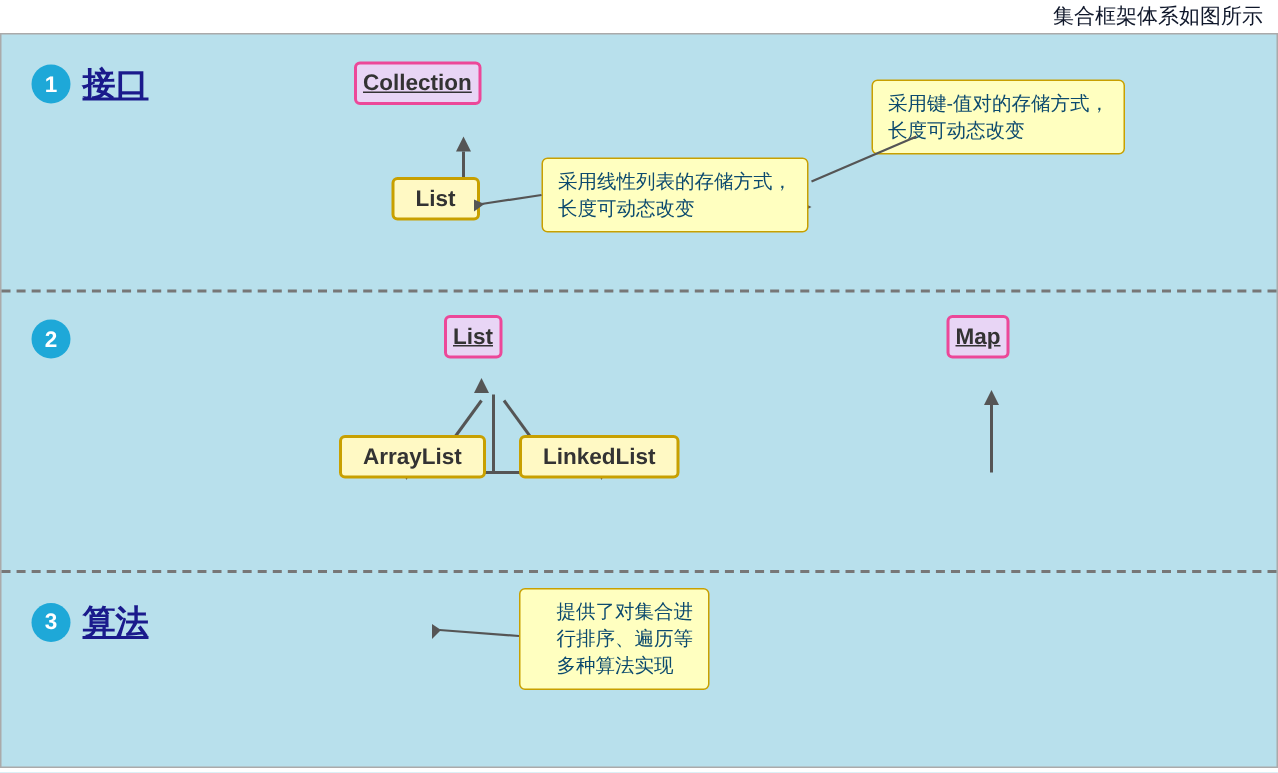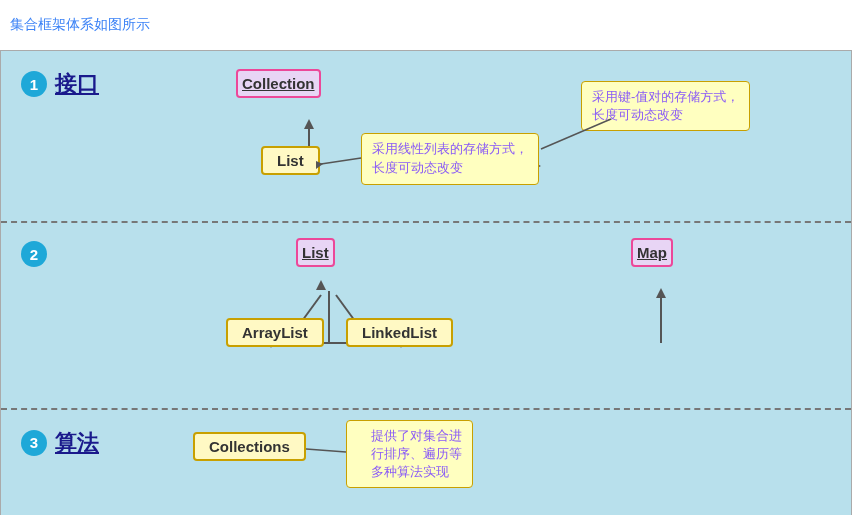--- a/index.html
+++ b/index.html
@@ -5,23 +5,24 @@
     * { box-sizing: border-box; margin: 0; padding: 0; }
     body {
       width: 852px;
       height: 515px;
       font-family: 'Microsoft YaHei', SimHei, Arial, sans-serif;
       background: #fff;
       overflow: hidden;
     }
     .page-title {
       font-size: 14px;
-      color: #3b82f6;
-      padding: 16px 10px;
+      color: #0f172a;
+      padding: 2px 10px;
       background: #fff;
+      text-align: right;
     }
     .main-container {
       width: 852px;
       height: 490px;
       background: #b8e0ec;
       border: 1px solid #aaa;
       position: relative;
       display: flex;
       flex-direction: column;
     }
@@ -91,21 +92,21 @@
       white-space: nowrap;
     }
 
     
     .tooltip-box {
       background: #ffffc0;
       border: 1.5px solid #c8a000;
       border-radius: 4px;
       padding: 6px 10px;
       font-size: 13px;
-      color: #8b5cf6;
+      color: #0c4a6e;
       line-height: 1.4;
       position: absolute;
       white-space: nowrap;
     }
   </style>
 </head>
 <body>
 
 <div class="page-title">
   <span>集合框架体系如图所示</span>
@@ -134,21 +135,21 @@
 
     <div class="box-yellow" style="left:260px; top:95px;">
       <span>List</span>
     </div>
 
     <div class="box" style="left:490px; top:95px;">
       <span>Map</span>
     </div>
 
     <div class="tooltip-box" style="left:360px; top:82px;">
-      <span style="white-space:pre;font-family:Liberation Mono, monospace;">采用线性列表的存储方式，
+      <span style="white-space:pre;">采用线性列表的存储方式，
 长度可动态改变</span>
     </div>
 
     <div class="tooltip-box" style="left:580px; top:30px;">
       <span style="white-space:pre;">采用键-值对的存储方式，
 长度可动态改变</span>
     </div>
 
     <svg style="position:absolute;top:0;left:0;width:100%;height:100%;pointer-events:none;">
 
@@ -206,23 +207,20 @@
 
       <line x1="345" y1="42" x2="292" y2="38" stroke="#555" stroke-width="1.5"></line>
       <polygon points="287,34 287,44 293,38" fill="#555"></polygon>
     </svg>
 
     <div class="section-label">
       <div class="circle-num">3</div>
       <span class="section-title">算法</span>
     </div>
 
-    <div class="box-yellow" style="left:192px; top:22px;">
-      <span>Collections</span>
-    </div>
 
     <div class="tooltip-box" style="left:345px; top:10px;padding-left:24px;">
       <span style="white-space:pre;">提供了对集合进
 行排序、遍历等
 多种算法实现</span>
     </div>
   </div>
 
 </div>
 

